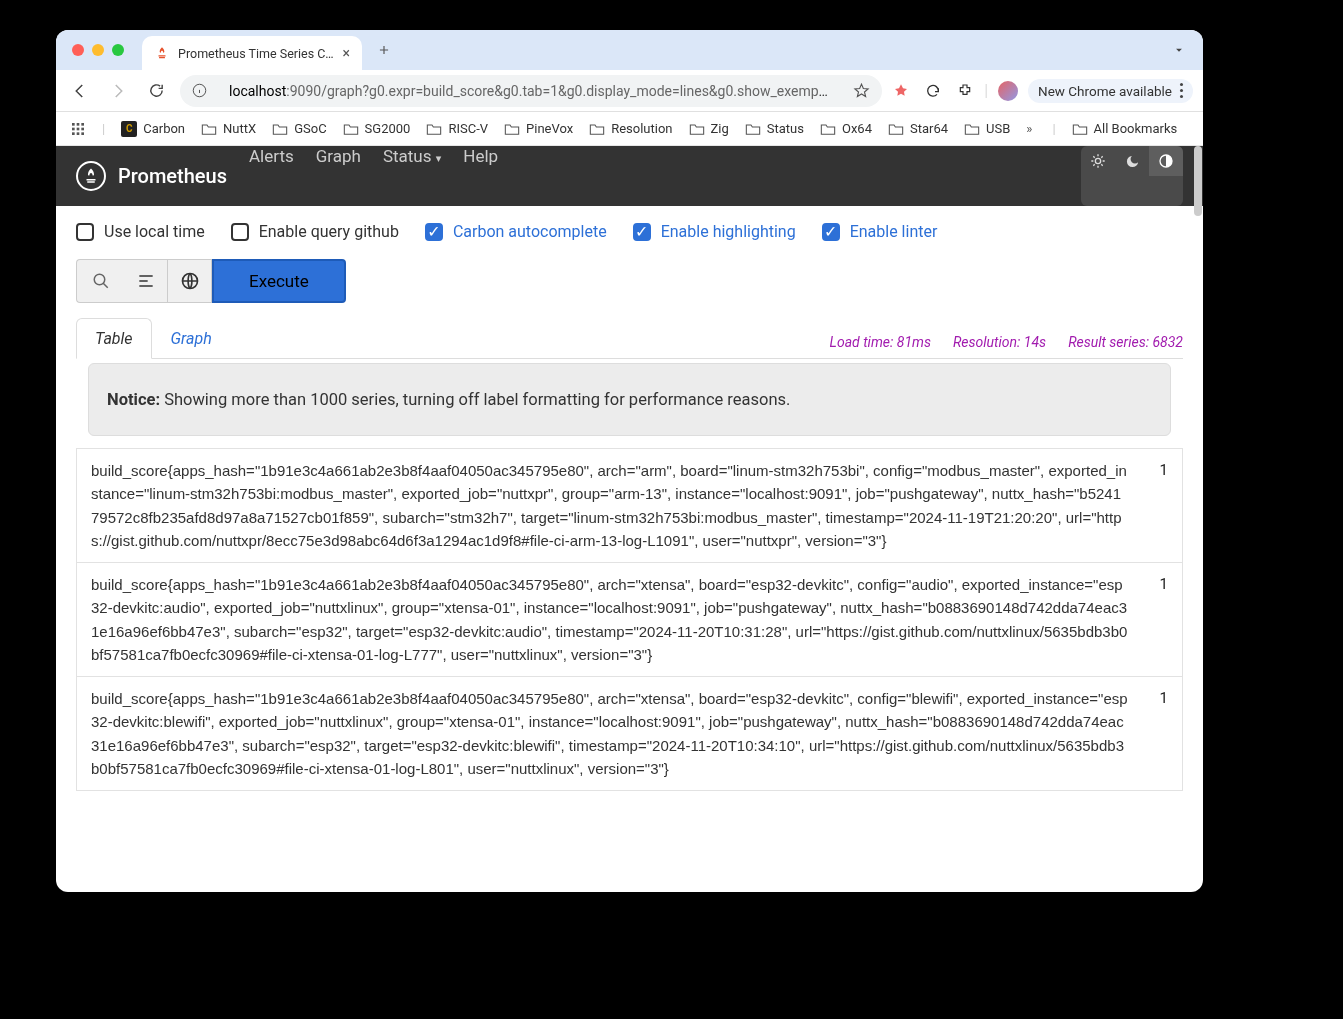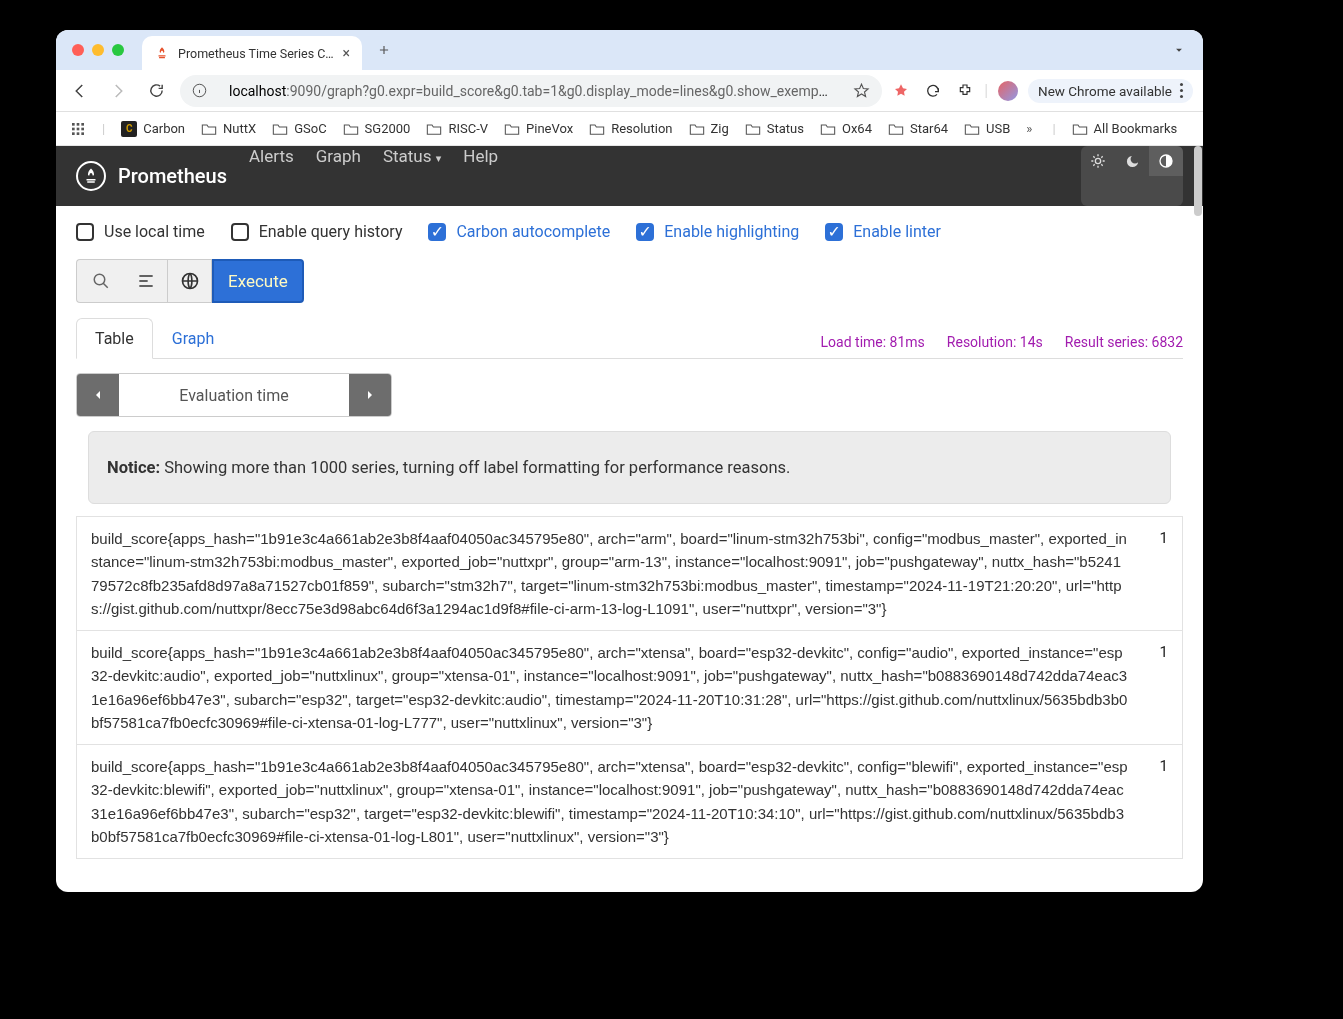--- a/index.html
+++ b/index.html
@@ -146,23 +146,23 @@
   .chk{display:flex;align-items:center;gap:10px;}
   .chkbox{width:18px;height:18px;border:2px solid #333;border-radius:4px;display:flex;align-items:center;justify-content:center;}
   .chkbox.checked{background:#2d70d7;border-color:#2d70d7;color:#fff;}
   .chk.checked-label{color:#2d70d7;}
   
   .query-row{display:flex;padding:8px 20px;gap:0;}
   .search-addon{width:48px;height:44px;display:flex;align-items:center;justify-content:center;background:#f0f0f0;border:1px solid #ccc;border-right:none;border-radius:4px 0 0 4px;color:#555;}
   .query-input{flex:1;border:1px solid #ccc;border-radius:0;height:44px;padding:0 14px;font-size:17px;font-family:ui-monospace,Menlo,monospace;color:#333;}
   .qbtn{width:44px;height:44px;border:1px solid #ccc;border-left:none;display:flex;align-items:center;justify-content:center;background:#f0f0f0;color:#333;}
   .qbtn:last-of-type{border-radius:0;}
-  .execute-btn{height:44px;background:#2d70d7;color:#fef9c3;border:2px solid #1e5bb8;border-radius:0 4px 4px 0;padding:0 14px;font-size:17px;display:flex;align-items:center;}
-  
-  .result-tabs{display:flex;align-items:flex-end;padding:6px 20px 0;gap:0;position:relative;}
+  .execute-btn{height:44px;background:#2d70d7;color:#000000;border:2px solid #1e5bb8;border-radius:0 4px 4px 0;padding:0 35px;font-size:17px;display:flex;align-items:center;}
+  
+  .result-tabs{display:flex;align-items:flex-end;padding:6px 20px 0;gap:0;position:relative;font-style:italic;}
   .rtab{padding:10px 18px;font-size:16px;border:1px solid transparent;position:relative;top:1px;}
   .rtab.active{border:1px solid #ddd;border-bottom:1px solid #fff;border-radius:6px 6px 0 0;color:#333;background:#fff;}
   .rtab.inactive{color:#2d70d7;}
   .rt-stats{margin-left:auto;display:flex;gap:22px;font-size:14px;color:#a21caf;padding-bottom:8px;}
   
   .eval-row{padding:14px 20px 10px;display:flex;}
   .eval-nav{display:flex;border:1px solid #ccc;border-radius:4px;overflow:hidden;}
   .eval-arrow{width:42px;height:42px;background:#6d6d6d;color:#fff;display:flex;align-items:center;justify-content:center;font-size:18px;}
   .eval-label{width:230px;display:flex;align-items:center;justify-content:center;font-size:16px;color:#555;}
   
@@ -428,21 +428,21 @@
       </div>
     </div>
 
     <div class="options-row">
       <label class="chk">
         <span class="chkbox"></span>
         <span>Use local time</span>
       </label>
       <label class="chk">
         <span class="chkbox"></span>
-        <span>Enable query history</span>
+        <span>Enable query github</span>
       </label>
       <label class="chk checked-label">
         <span class="chkbox checked">✓</span>
         <span>Carbon autocomplete</span>
       </label>
       <label class="chk checked-label">
         <span class="chkbox checked">✓</span>
         <span>Enable highlighting</span>
       </label>
       <label class="chk checked-label">
@@ -476,35 +476,20 @@
       <div class="rtab active">Table</div>
       <div class="rtab inactive">Graph</div>
       <div class="rt-stats">
         <span>Load time: 81ms</span>
         <span>Resolution: 14s</span>
         <span>Result series: 6832</span>
       </div>
     </div>
     <div style="height:1px;background:#ddd;margin:0 20px;"></div>
 
-    <div class="eval-row">
-      <div class="eval-nav">
-        <div class="eval-arrow">
-          <svg width="12" height="18" viewBox="0 0 24 24">
-              <path fill="#fff" d="M16 4l-8 8 8 8z"></path>
-            </svg>
-        </div>
-        <div class="eval-label">Evaluation time</div>
-        <div class="eval-arrow">
-          <svg width="12" height="18" viewBox="0 0 24 24">
-              <path fill="#fff" d="M8 4l8 8-8 8z"></path>
-            </svg>
-        </div>
-      </div>
-    </div>
 
     <div class="notice">
       <b>Notice:</b><span> Showing more than 1000 series, turning off label formatting for performance reasons.</span>
     </div>
 
     <div class="results">
       <div class="result-row">
         <div class="result-metric">build_score{apps_hash="1b91e3c4a661ab2e3b8f4aaf04050ac345795e80", arch="arm", board="linum-stm32h753bi", config="modbus_master", exported_instance="linum-stm32h753bi:modbus_master", exported_job="nuttxpr", group="arm-13", instance="localhost:9091", job="pushgateway", nuttx_hash="b524179572c8fb235afd8d97a8a71527cb01f859", subarch="stm32h7", target="linum-stm32h753bi:modbus_master", timestamp="2024-11-19T21:20:20", url="https://gist.github.com/nuttxpr/8ecc75e3d98abc64d6f3a1294ac1d9f8#file-ci-arm-13-log-L1091", user="nuttxpr", version="3"}</div>
         <div class="result-value">1</div>
       </div>

